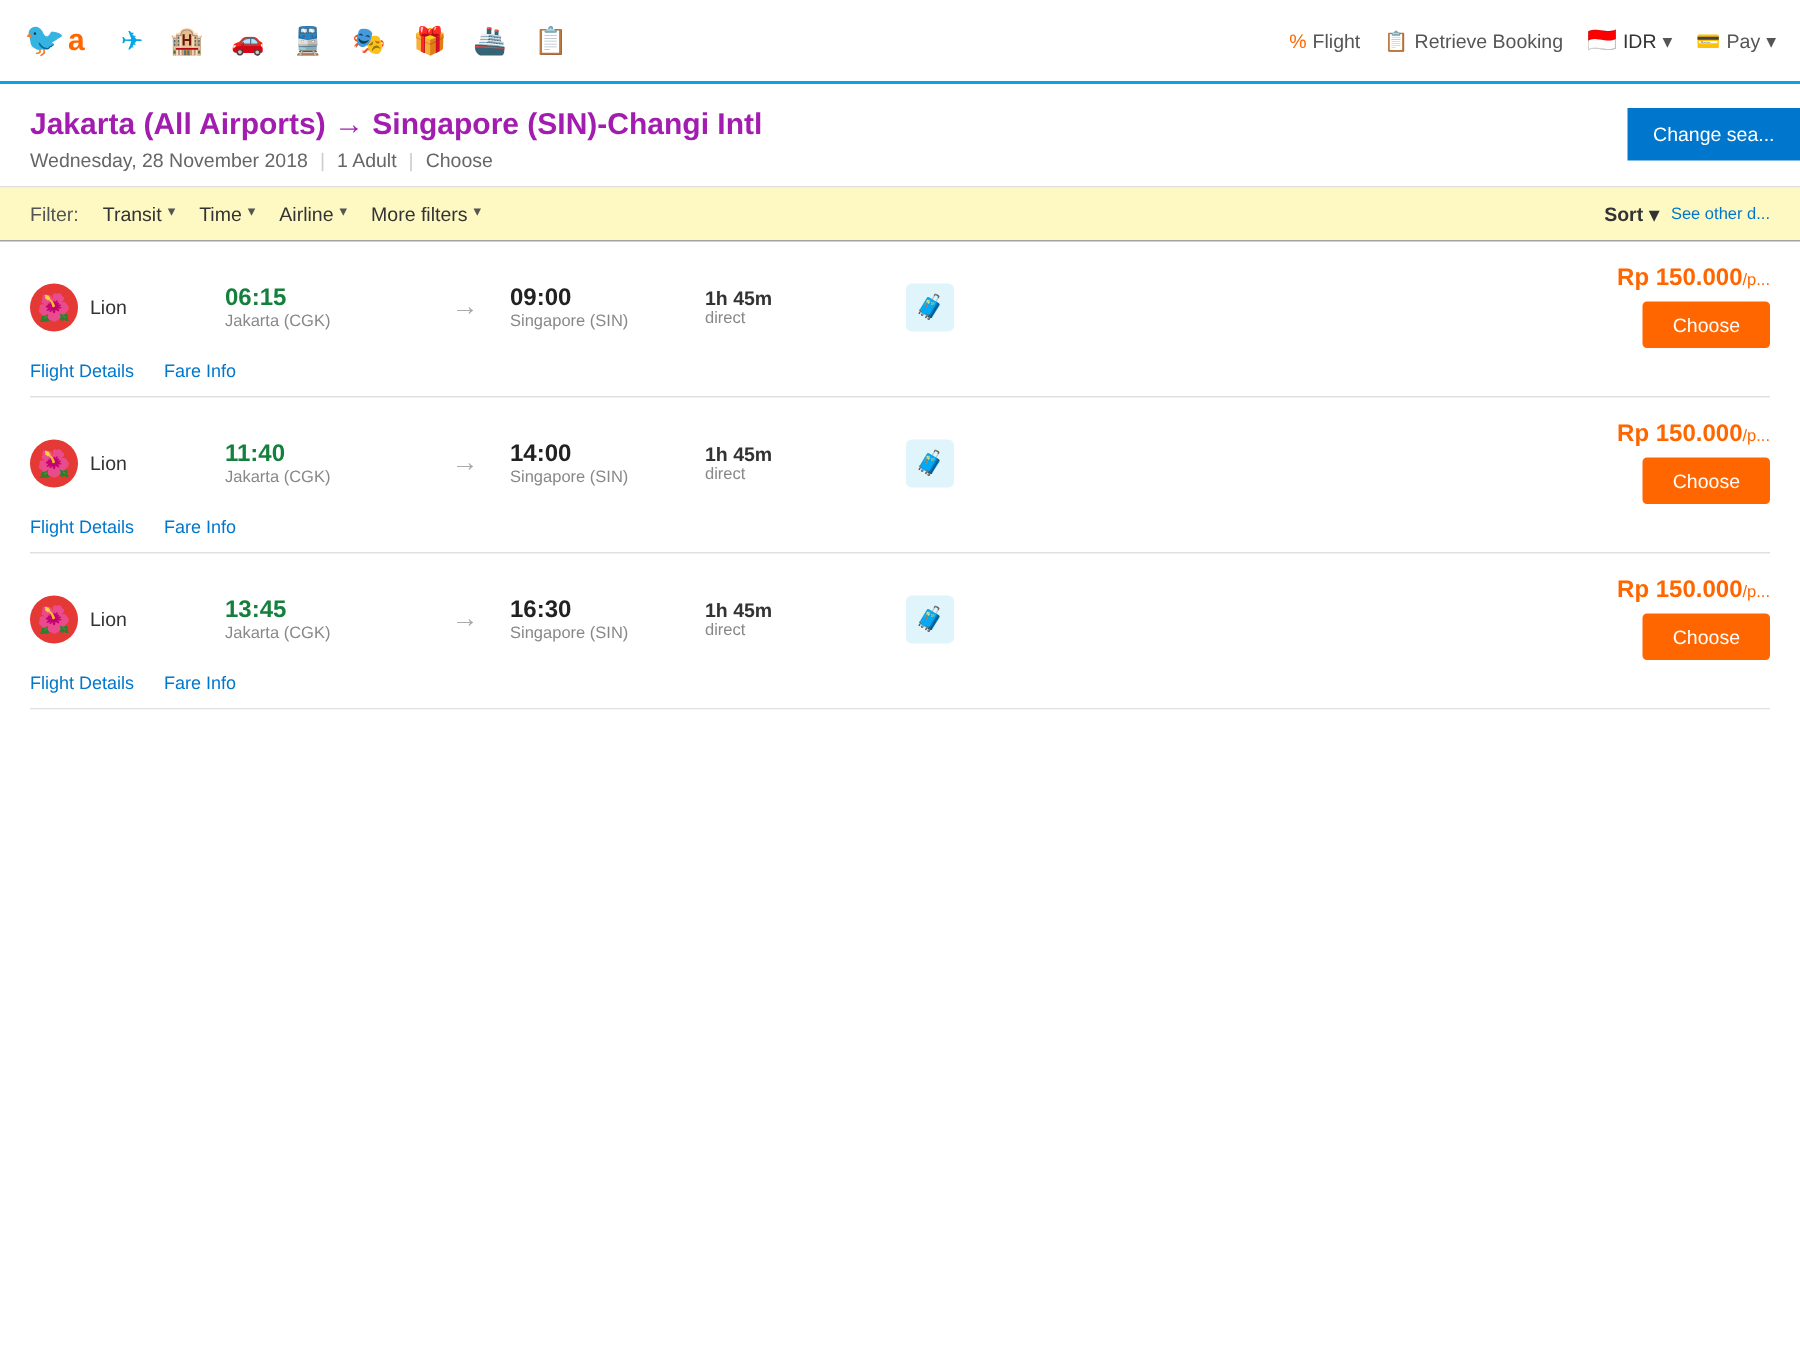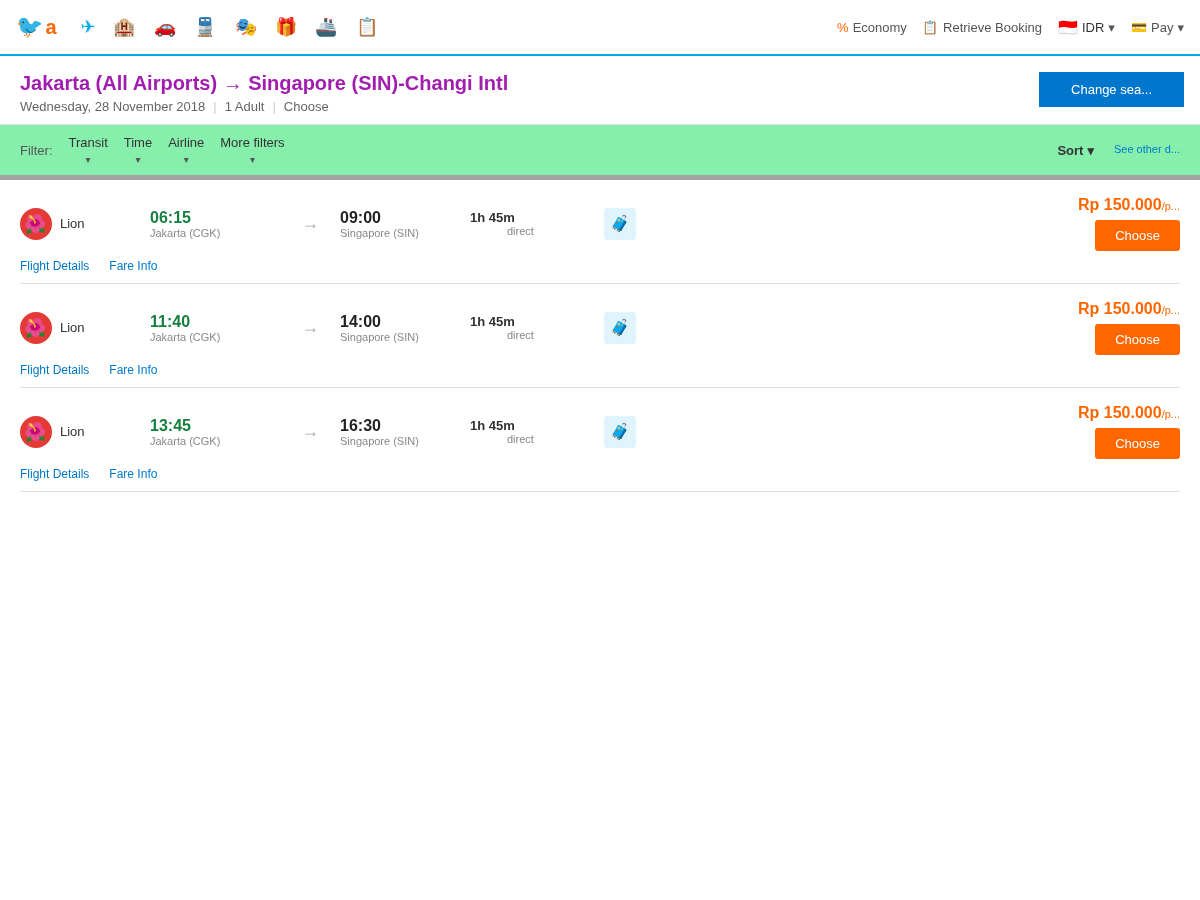--- a/index.html
+++ b/index.html
@@ -50,46 +50,46 @@
       margin-bottom: 4px;
     }
     .search-meta {
       color: #666;
       font-size: 13px;
       display: flex; align-items: center; gap: 8px;
     }
     .search-meta .sep { color: #ccc; }
     .change-search-btn {
       position: absolute;
-      right: 16px; top: 16px;
+      right: 0; top: 16px;
       background: #0077cc;
       color: #fff;
       border: none;
-      padding: 10px 32px;
+      padding: 10px 17px;
       font-size: 13px;
       cursor: pointer;
       border-radius: 0;
     }
 
     
     .filters-bar {
       display: flex;
       align-items: center;
       padding: 10px 20px;
-      border-bottom: 5px solid #a3a3a3;
+      border-bottom: 1px solid #a3a3a3;
       gap: 16px;
-      background: #86efac;
+      background: #fef9c3;
     }
     .filter-label { color: #555; font-size: 13px; }
     .filter-btn {
       display: flex; gap: 4px;
-      color: #333; font-size: 13px; cursor: pointer; background: none; border: none; flex-direction: column;
+      color: #333; font-size: 13px; cursor: pointer; background: none; border: none;
     }
     .filter-btn .chevron { font-size: 10px; color: #555; }
-    .filters-right { margin-left: auto; display: flex; gap: 20px; }
+    .filters-right { margin-left: auto; display: flex; align-items: center; gap: 8px; }
     .sort-btn {
       display: flex; align-items: center; gap: 4px;
       color: #333; font-size: 13px; cursor: pointer; background: none; border: none; font-weight: bold;
     }
     .see-other-link { color: #0077cc; font-size: 11px; cursor: pointer; white-space: nowrap; }
 
     
     .flight-list { padding: 0 20px; }
 
     .flight-card {
@@ -120,21 +120,21 @@
     .dep-airport { font-size: 11px; color: #888; }
 
     .arrow-area { width: 60px; flex-shrink: 0; display: flex; align-items: center; justify-content: center; color: #aaa; font-size: 18px; }
 
     .arrival-info { width: 130px; flex-shrink: 0; }
     .arr-time { font-size: 16px; font-weight: bold; color: #222; }
     .arr-airport { font-size: 11px; color: #888; }
 
     .duration-info { width: 120px; flex-shrink: 0; }
     .duration { font-size: 13px; font-weight: bold; color: #333; }
-    .stops { font-size: 11px; color: #888; margin-left: 37px; }
+    .stops { font-size: 11px; color: #888; }
 
     .bag-icon { width: 60px; flex-shrink: 0; display: flex; align-items: center; justify-content: center; }
     .bag-icon-box {
       width: 32px; height: 32px; background: #e0f4fb; border-radius: 4px;
       display: flex; align-items: center; justify-content: center; color: #00a8e8; font-size: 16px;
     }
 
     .price-area {
       margin-left: auto;
       text-align: right;
@@ -176,21 +176,21 @@
     <span class="nav-icon orange" title="Cars">🚗</span>
     <span class="nav-icon green" title="Trains">🚆</span>
     <span class="nav-icon teal" title="Activities">🎭</span>
     <span class="nav-icon purple" title="Packages">🎁</span>
     <span class="nav-icon teal" title="Cruises">🚢</span>
     <span class="nav-icon" title="More">📋</span>
   </div>
   <div class="navbar-right">
     <div class="nav-link">
       <span class="pct">%</span>
-      <span>Economy</span>
+      <span>Flight</span>
     </div>
     <div class="nav-link">
       <span>📋</span>
       <span>Retrieve Booking</span>
     </div>
     <div class="nav-link">
       <span class="flag">🇮🇩</span>
       <span class="currency">IDR</span>
       <span>▾</span>
     </div>

